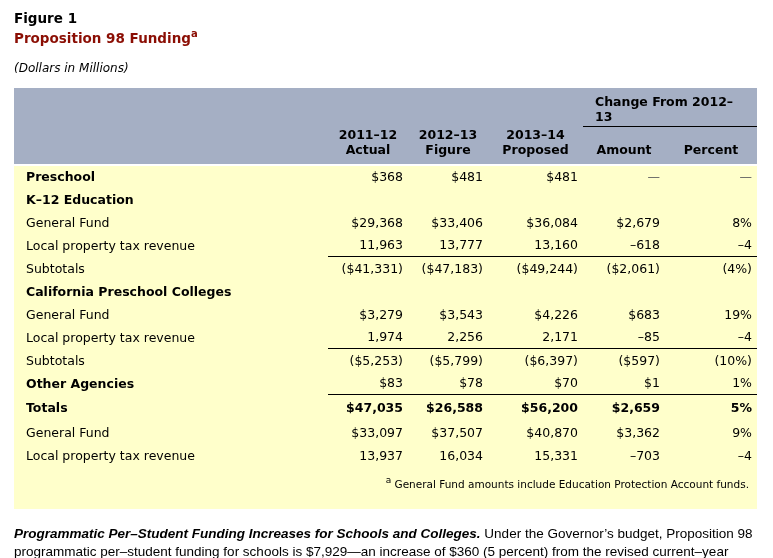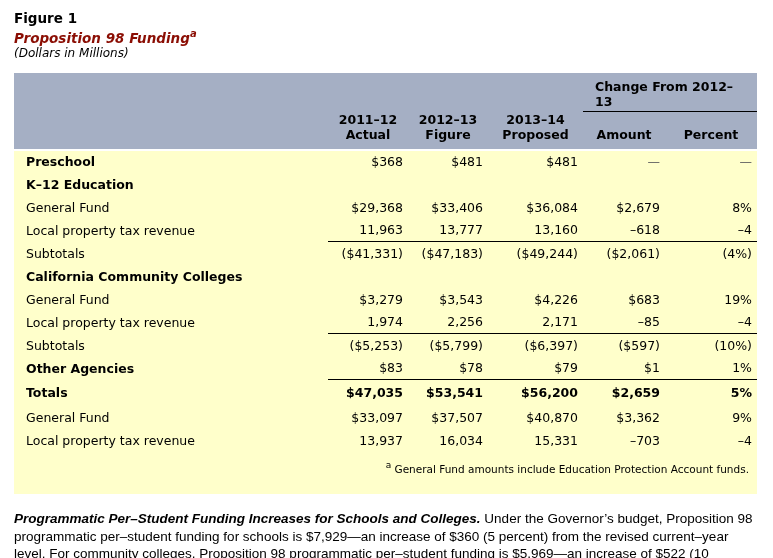--- a/index.html
+++ b/index.html
@@ -10,23 +10,23 @@
     --dash-muted:#606060;
   }
   *{box-sizing:border-box;margin:0;padding:0;}
   html,body{background:#ffffff;}
   .page{
     width:773px;height:558px;background:#ffffff;position:relative;
     font-family:"DejaVu Sans",sans-serif;color:#000;overflow:hidden;
   }
   .fig-head{padding:10px 14px 0 14px;}
   .fig-label{font-size:13.5px;font-weight:bold;line-height:16px;}
-  .fig-title{font-size:13.5px;font-weight:bold;line-height:16px;color:var(--accent-red);font-style:italic;}
+  .fig-title{font-size:13.5px;font-weight:bold;line-height:16px;color:var(--accent-red);}
   .fig-title sup{font-size:10px;}
-  .fig-subtitle{font-size:12px;font-style:italic;line-height:14px;}
+  .fig-subtitle{font-size:12px;font-style:italic;margin-top:15px;line-height:14px;}
   table.prop98{
     margin:13px 0 0 14px;width:743px;border-collapse:collapse;table-layout:fixed;
   }
   table.prop98 th,table.prop98 td{font-size:12.5px;line-height:15px;}
   thead th{background:var(--header-bg);vertical-align:bottom;font-weight:bold;padding:0;}
   thead tr.h2 th{padding-bottom:7px;}
   th.stub{width:314px;}
   .yr{text-align:center;padding-bottom:7px;margin-top:44px;}
   .yr span{display:block;}
   th.change{vertical-align:top;padding-top:6px;}
@@ -133,21 +133,21 @@
       </tr>
       <tr class="detail">
         <td class="lbl">Subtotals</td>
         <td class="num">($41,331)</td>
         <td class="num">($47,183)</td>
         <td class="num">($49,244)</td>
         <td class="num">($2,061)</td>
         <td class="num">(4%)</td>
       </tr>
       <tr class="section">
-        <td class="lbl">California Community Colleges</td>
+        <td class="lbl">California Preschool Colleges</td>
         <td class="num"></td>
         <td class="num"></td>
         <td class="num"></td>
         <td class="num"></td>
         <td class="num"></td>
       </tr>
       <tr class="detail">
         <td class="lbl">General Fund</td>
         <td class="num">$3,279</td>
         <td class="num">$3,543</td>
@@ -168,28 +168,28 @@
         <td class="num">($5,253)</td>
         <td class="num">($5,799)</td>
         <td class="num">($6,397)</td>
         <td class="num">($597)</td>
         <td class="num">(10%)</td>
       </tr>
       <tr class="section rule">
         <td class="lbl">Other Agencies</td>
         <td class="num">$83</td>
         <td class="num">$78</td>
-        <td class="num">$79</td>
+        <td class="num">$70</td>
         <td class="num">$1</td>
         <td class="num">1%</td>
       </tr>
       <tr class="total">
         <td class="lbl">Totals</td>
         <td class="num">$47,035</td>
-        <td class="num">$53,541</td>
+        <td class="num">$26,588</td>
         <td class="num">$56,200</td>
         <td class="num">$2,659</td>
         <td class="num">5%</td>
       </tr>
       <tr class="detail">
         <td class="lbl">General Fund</td>
         <td class="num">$33,097</td>
         <td class="num">$37,507</td>
         <td class="num">$40,870</td>
         <td class="num">$3,362</td>

